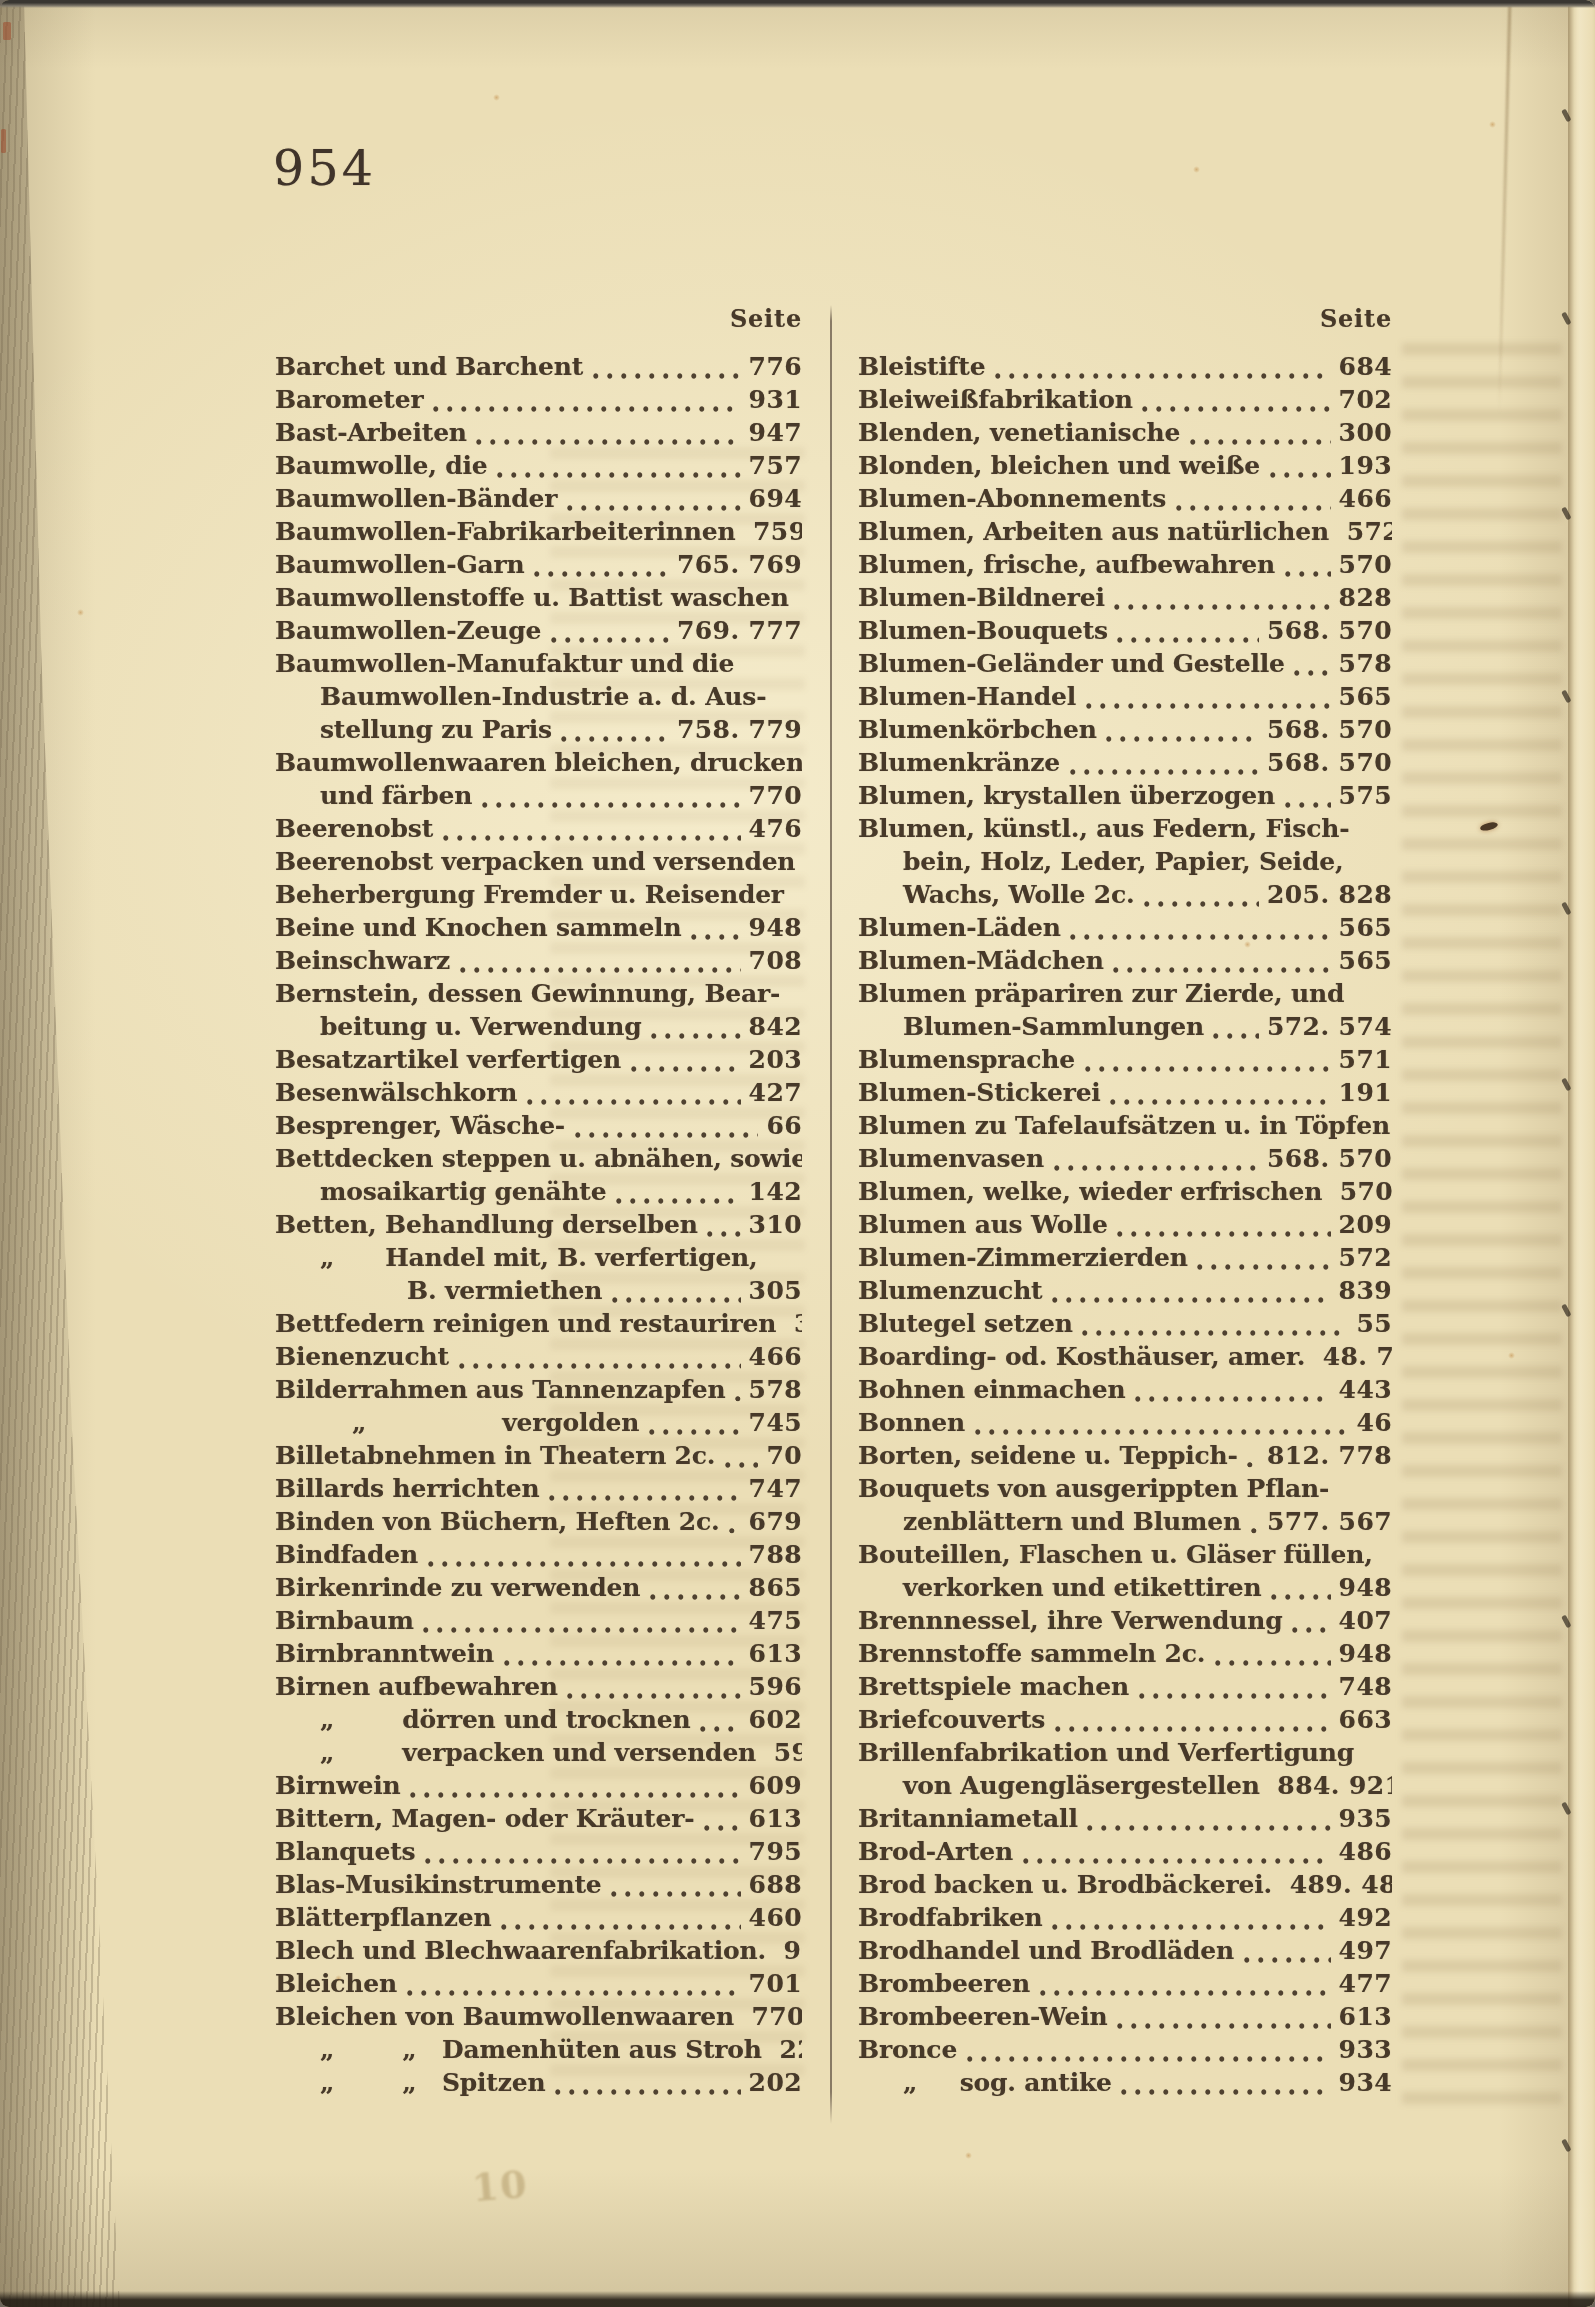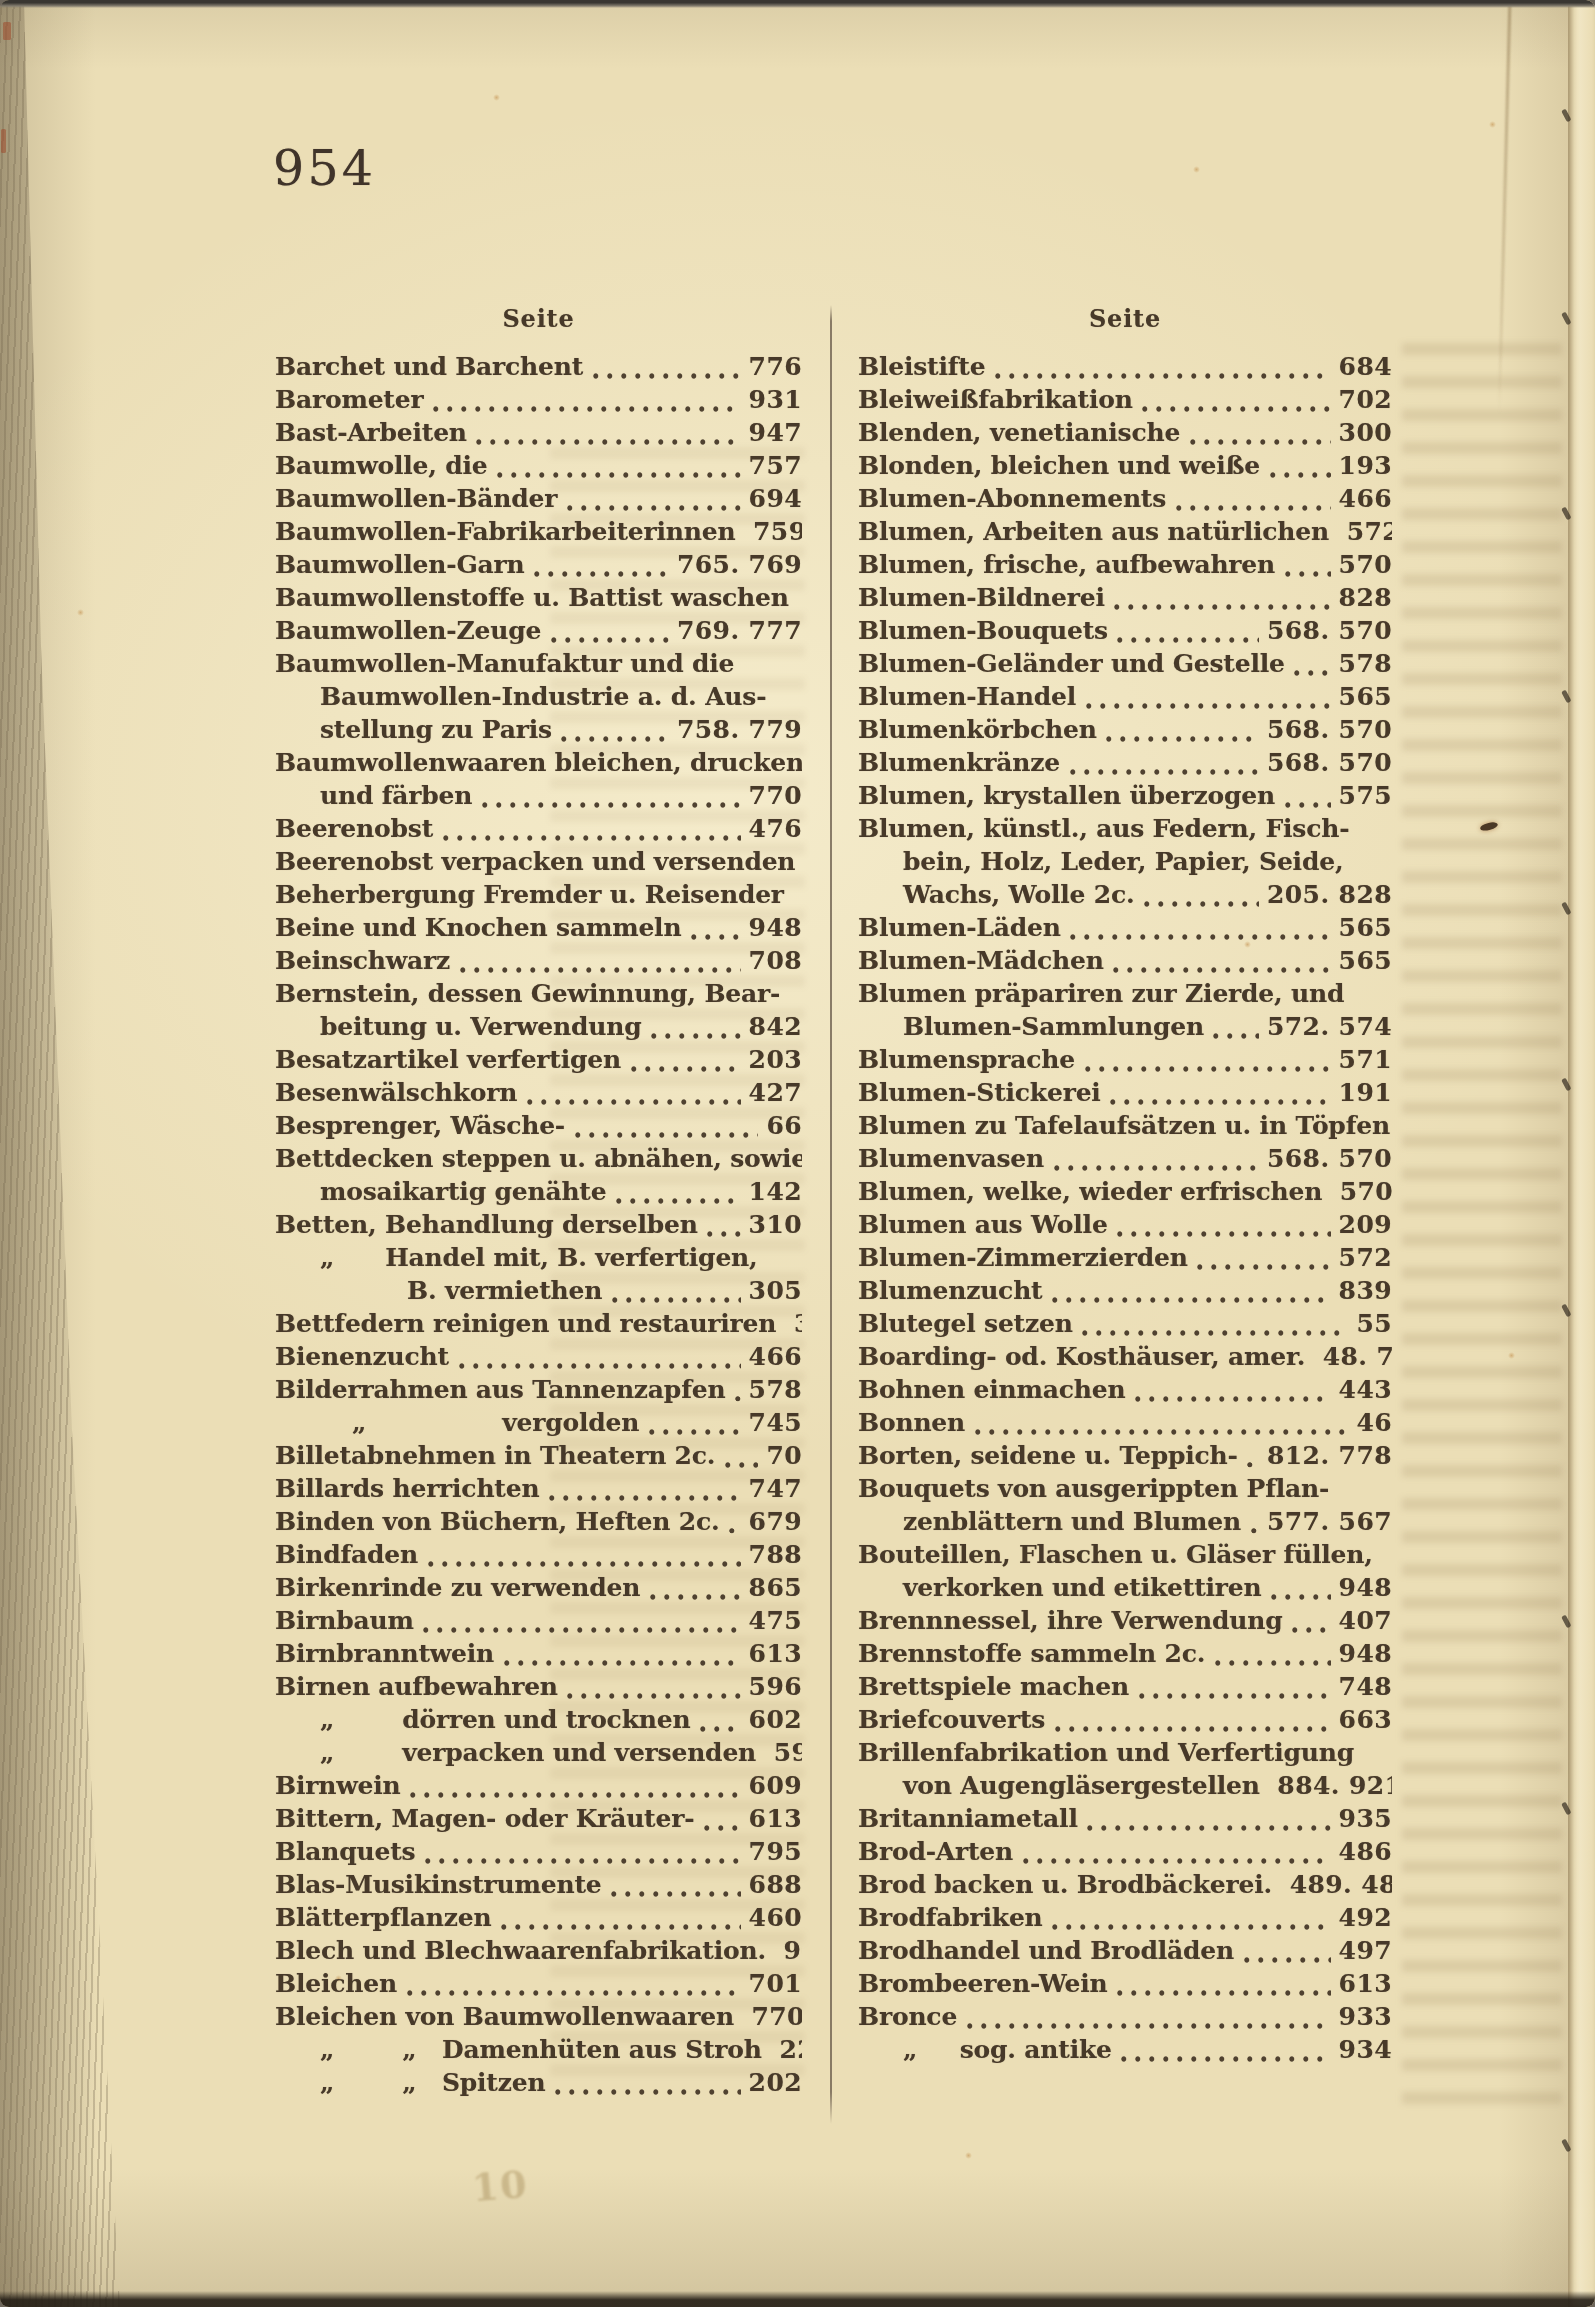--- a/index.html
+++ b/index.html
@@ -11,21 +11,21 @@
     background-image:
       radial-gradient(1197px 957px at 46% 34%, rgba(252,246,220,.55), rgba(252,246,220,0) 72%),
       linear-gradient(to right, rgba(105,88,58,.22), rgba(105,88,58,0) 6%, rgba(105,88,58,0) 94%, rgba(133,110,72,.18) 99%),
       linear-gradient(to bottom, rgba(105,88,58,.12), rgba(105,88,58,0) 3%, rgba(105,88,58,0) 94%, rgba(105,88,58,.2) 100%);
     border-radius: 9px;
   }
   .pagenum{position:absolute;left:273px;top:144px;font-size:49px;line-height:1;letter-spacing:3.2px;color:#40342a;text-shadow:0 0 0.8px rgba(64,52,42,.5);}
   .col{position:absolute;top:306px;}
   .col-left{left:275px;width:527px;}
   .col-right{left:858px;width:534px;}
-  .seite{font-size:24px;line-height:25.5px;font-weight:bold;text-align:center;letter-spacing:0.8px;margin-bottom:20px;text-shadow:0 0 0.8px rgba(71,57,41,.4);}
+  .seite{font-size:24px;line-height:25.5px;font-weight:bold;text-align:right;letter-spacing:0.8px;margin-bottom:20px;text-shadow:0 0 0.8px rgba(71,57,41,.4);}
   .line{display:flex;align-items:baseline;height:33px;font-size:25px;font-weight:bold;letter-spacing:-0.2px;white-space:pre;overflow:hidden;text-shadow:0 0 0.8px rgba(71,57,41,.4);}
   .line .txt{flex:0 0 auto;}
   .line .fill{flex:1 1 0;min-width:0;height:5.6px;align-self:flex-end;margin:0 8px 5.6px 9.6px;
     background-image:radial-gradient(circle at 2.8px 2.8px, rgba(71,57,41,.95) 2.1px, rgba(71,57,41,0) 2.9px);
     background-size:14px 5.6px;background-repeat:repeat-x;}
   .line .num{flex:0 0 auto;letter-spacing:0.4px;}
   .in1{padding-left:45px}.in2{padding-left:77px}.in3{padding-left:132px}
   .divider{position:absolute;left:830px;top:305px;width:2.4px;height:1819px;
     background:linear-gradient(to bottom, rgba(111,97,80,0), rgba(111,97,80,.8) 16px, rgba(111,97,80,.8) 1787px, rgba(111,97,80,0));}
   
@@ -188,20 +188,21 @@
         <div class="line in0"><span class="txt">Brennstoffe sammeln 2c.</span><span class="fill"></span><span class="num">948</span></div>
         <div class="line in0"><span class="txt">Brettspiele machen</span><span class="fill"></span><span class="num">748</span></div>
         <div class="line in0"><span class="txt">Briefcouverts</span><span class="fill"></span><span class="num">663</span></div>
         <div class="line in0"><span class="txt">Brillenfabrikation und Verfertigung</span></div>
         <div class="line in1"><span class="txt">von Augengläsergestellen</span><span class="fill"></span><span class="num">884. 921</span></div>
         <div class="line in0"><span class="txt">Britanniametall</span><span class="fill"></span><span class="num">935</span></div>
         <div class="line in0"><span class="txt">Brod-Arten</span><span class="fill"></span><span class="num">486</span></div>
         <div class="line in0"><span class="txt">Brod backen u. Brodbäckerei.</span><span class="fill"></span><span class="num">489. 485</span></div>
         <div class="line in0"><span class="txt">Brodfabriken</span><span class="fill"></span><span class="num">492</span></div>
         <div class="line in0"><span class="txt">Brodhandel und Brodläden</span><span class="fill"></span><span class="num">497</span></div>
+        <div class="line in0"><span class="txt">Brombeeren</span><span class="fill"></span><span class="num">477</span></div>
         <div class="line in0"><span class="txt">Brombeeren-Wein</span><span class="fill"></span><span class="num">613</span></div>
         <div class="line in0"><span class="txt">Bronce</span><span class="fill"></span><span class="num">933</span></div>
         <div class="line in1"><span class="txt">„&nbsp;&nbsp;&nbsp;&nbsp;&nbsp;sog. antike</span><span class="fill"></span><span class="num">934</span></div>
       </div>
   </div>
 
   <div class="ghost10">10</div>
 
   <div class="top-edge"></div>
   <div class="bottom-edge"></div>

